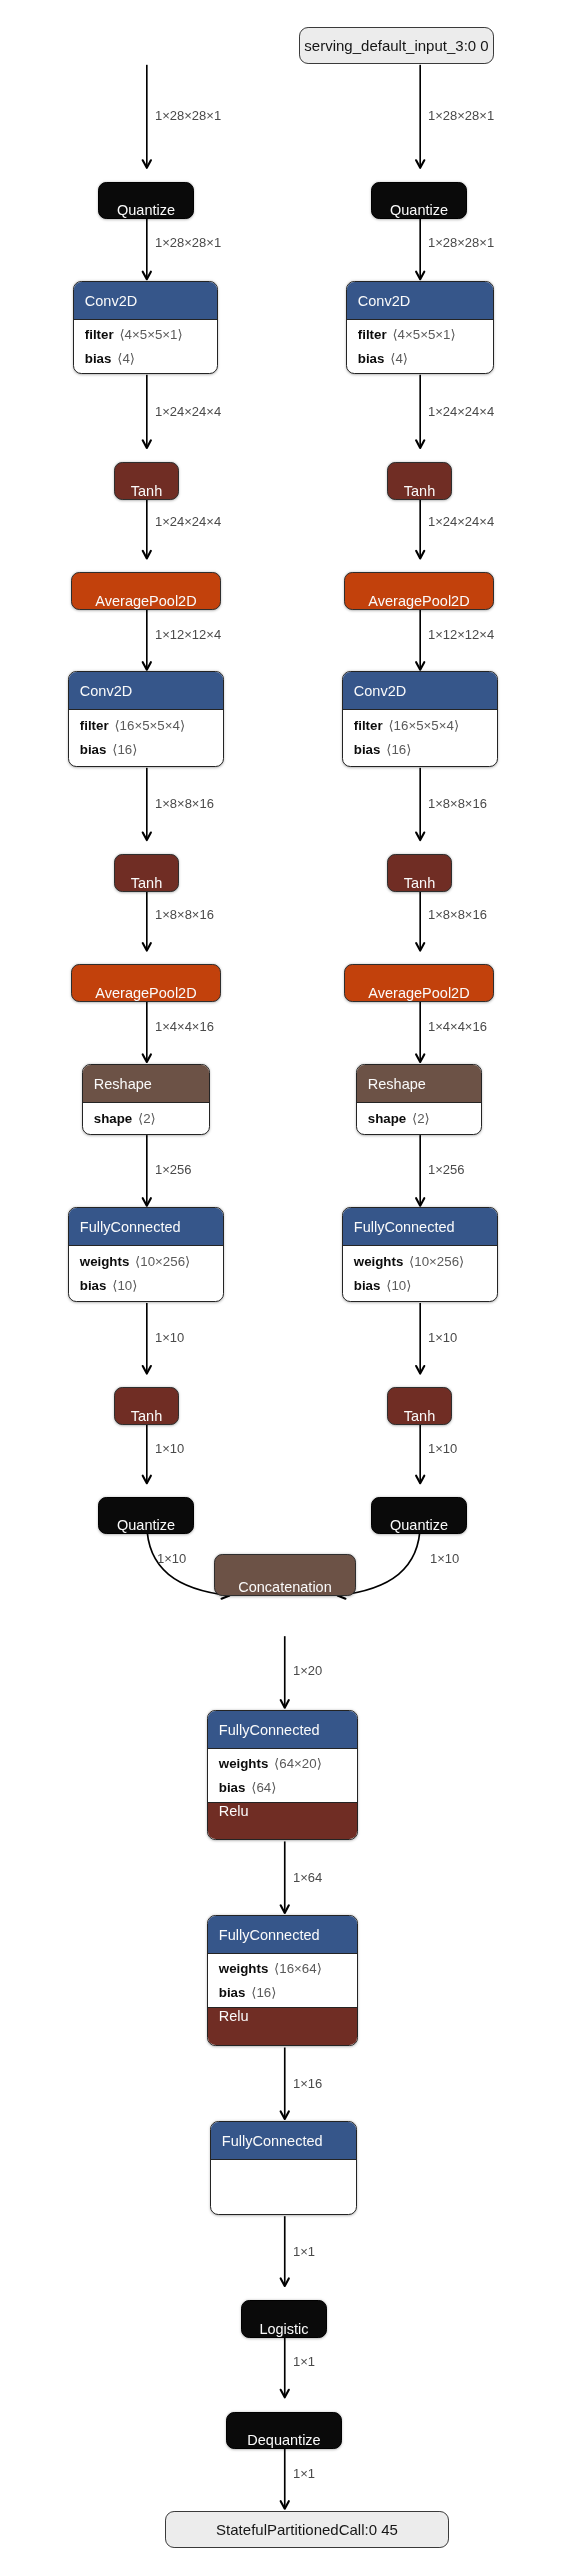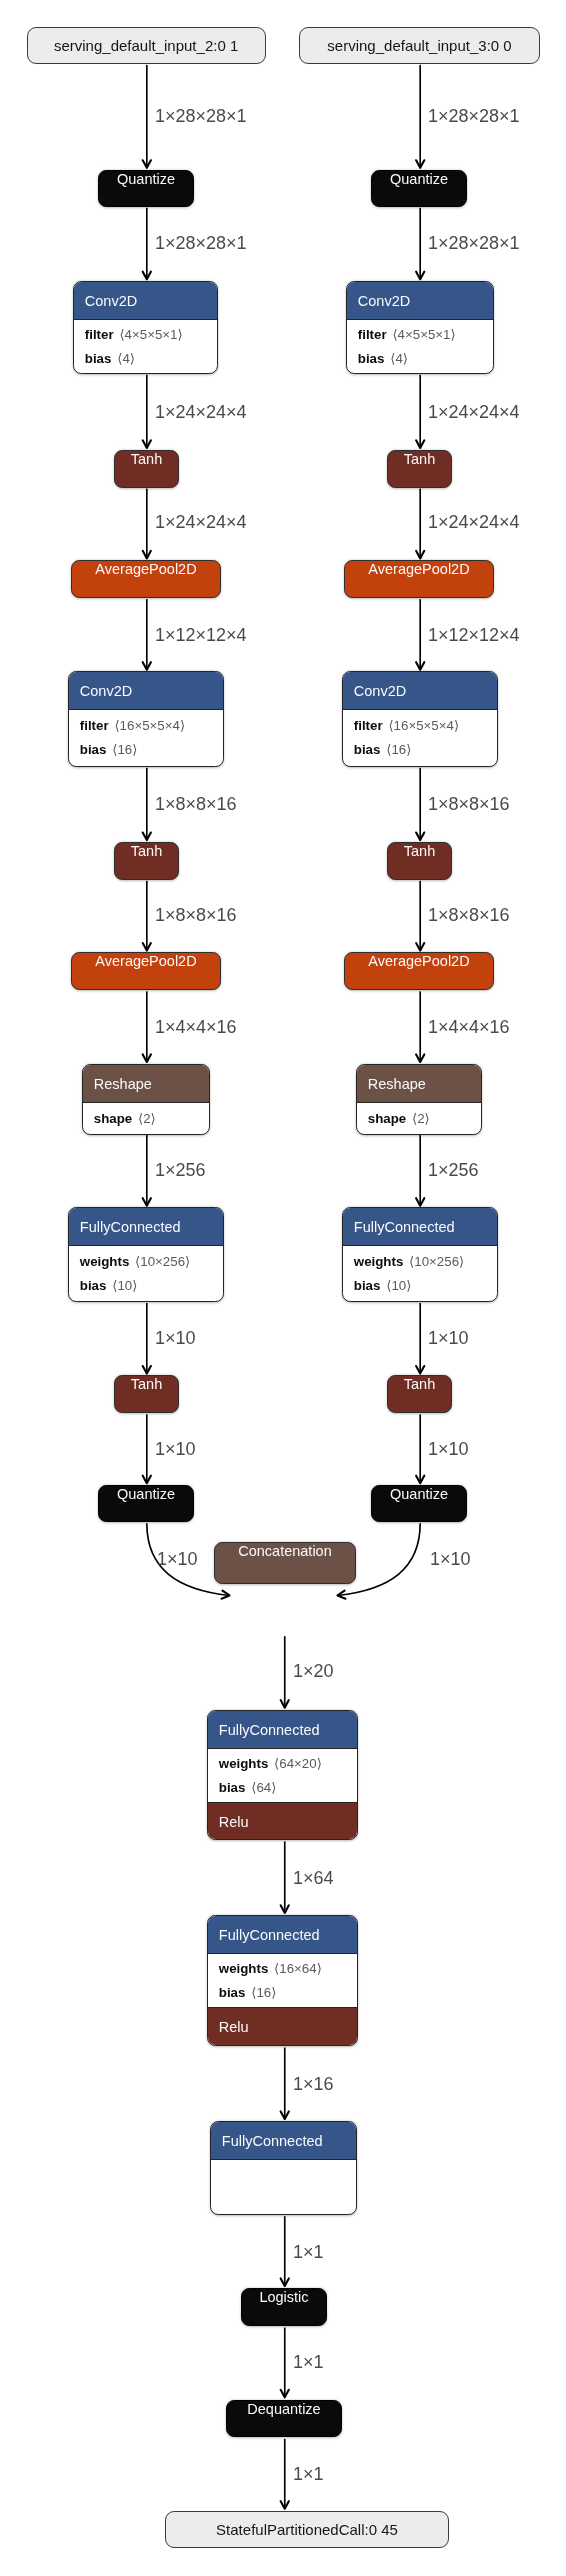--- a/index.html
+++ b/index.html
@@ -2,52 +2,52 @@
 <html style="font-size:13.3px"><head>
 <meta charset="utf-8">
 <style>
   html,body{margin:0;padding:0;background:#ffffff;}
   body{font-family:"Liberation Sans","DejaVu Sans",sans-serif;}
   .canvas{position:relative;width:567px;height:2576px;background:#ffffff;overflow:hidden;}
   .edges{position:absolute;left:0;top:0;width:567px;height:2576px;}
 
   
   .op{position:absolute;box-sizing:border-box;border-radius:8.3px;border:1.4px solid #1c1c1c;
-      display:flex;align-items:flex-start;justify-content:center;
+      display:flex;align-items:flex-end;justify-content:center;
       color:#fafafa;font-size:14.5px;white-space:nowrap;
-      box-shadow:0 0.8px 2.5px rgba(0,0,0,.28);}
+      box-shadow:0 0.8px 2.5px rgba(0,0,0,.28);margin-top:12px;}
   .op.black{background:#0a0a0a;border-color:#000;}
   .op.red{background:#702d24;border-color:#2e2e2e;}
   .op.green{background:#c2410c;border-color:#2e2e2e;}
   .op.brown{background:#6c5246;border-color:#2e2e2e;}
 
   
   .block{position:absolute;box-sizing:border-box;border:1.4px solid #242424;border-radius:8.3px;
          background:#ffffff;display:flex;flex-direction:column;overflow:hidden;
          box-shadow:0 0.8px 2.5px rgba(0,0,0,.28);}
   .block .hdr{height:37px;flex:0 0 37px;display:flex;align-items:center;padding:0 10.8px;
               background:#36568a;color:#fafafa;font-size:14.5px;border-bottom:1.4px solid #242424;
               white-space:nowrap;}
-  .block .ftr{height:37px;flex:0 0 37px;display:flex;align-items:center;padding:0 10.8px;
+  .block .ftr{height:37px;flex:0 0 37px;display:flex;padding:0 10.8px;
               background:#702d24;color:#fafafa;font-size:14.5px;border-top:1.4px solid #242424;
               white-space:nowrap;}
   .block .bd{flex:1;display:flex;flex-direction:column;justify-content:center;
              padding:2.5px 10.8px;font-size:13.3px;color:#101010;}
   .bd .row{line-height:24px;white-space:nowrap;}
   .row .an{font-weight:bold;color:#0c0c0c;}
   .row .av{color:#5a5a5a;margin-left:5.8px;}
   .block.brownhdr .hdr{background:#6c5246;}
 
   
   .io-node{position:absolute;box-sizing:border-box;height:37px;background:#ececec;
            border:1.7px solid #3a3a3a;border-radius:9.1px;display:flex;align-items:center;
            justify-content:center;font-size:15px;color:#161616;white-space:nowrap;}
 
   
-  .dim{position:absolute;font-size:18px;color:#4a4a4a;white-space:nowrap;line-height:16.6px;}
+  .dim{position:absolute;font-size:13px;color:#4a4a4a;white-space:nowrap;line-height:16.6px;}
 </style>
 </head>
 <body>
 
 <div class="canvas">
 
   <svg class="edges" width="567" height="2576" viewBox="0 0 682 3100">
     <defs>
       <marker id="ah" viewBox="0 0 10 10" refX="8" refY="5" markerWidth="14" markerHeight="14" markerUnits="userSpaceOnUse" orient="auto">
         <path d="M1.5,1.5 L8,5 L1.5,8.5" fill="none" stroke="#000" stroke-width="1.8" stroke-linecap="round" stroke-linejoin="round"></path>
@@ -84,23 +84,20 @@
 
       <path d="M342.5,1969 V2055" marker-end="url(#ah)"></path>
       <path d="M342.5,2216 V2302" marker-end="url(#ah)"></path>
       <path d="M342.5,2464 V2550" marker-end="url(#ah)"></path>
       <path d="M342.5,2667 V2751" marker-end="url(#ah)"></path>
       <path d="M342.5,2801 V2885" marker-end="url(#ah)"></path>
       <path d="M342.5,2935 V3019" marker-end="url(#ah)"></path>
     </g>
   </svg>
 
-  <div class="io-node" style="left:26.6px;top:26.6px;width:239px">
-    <span>serving_default_input_2:0 1</span>
-  </div>
 
   <div class="op black" style="left:98px;top:170px;width:96px;height:37px">
     <span>Quantize</span>
   </div>
 
   <div class="block" style="left:73px;top:281px;width:145px;height:93px">
     <div class="hdr">
         <span>Conv2D</span>
       </div>
     <div class="bd">
@@ -155,21 +152,21 @@
   </div>
 
   <div class="op red" style="left:114px;top:1375px;width:65px;height:38px">
     <span>Tanh</span>
   </div>
 
   <div class="op black" style="left:98px;top:1485px;width:96px;height:37px">
     <span>Quantize</span>
   </div>
 
-  <div class="io-node" style="left:299px;top:26.6px;width:241px">
+  <div class="io-node" style="left:299px;top:26.6px;width:195px">
     <span>serving_default_input_3:0 0</span>
   </div>
 
   <div class="op black" style="left:371px;top:170px;width:96px;height:37px">
     <span>Quantize</span>
   </div>
 
   <div class="block" style="left:346px;top:281px;width:148px;height:93px">
     <div class="hdr">
         <span>Conv2D</span>

